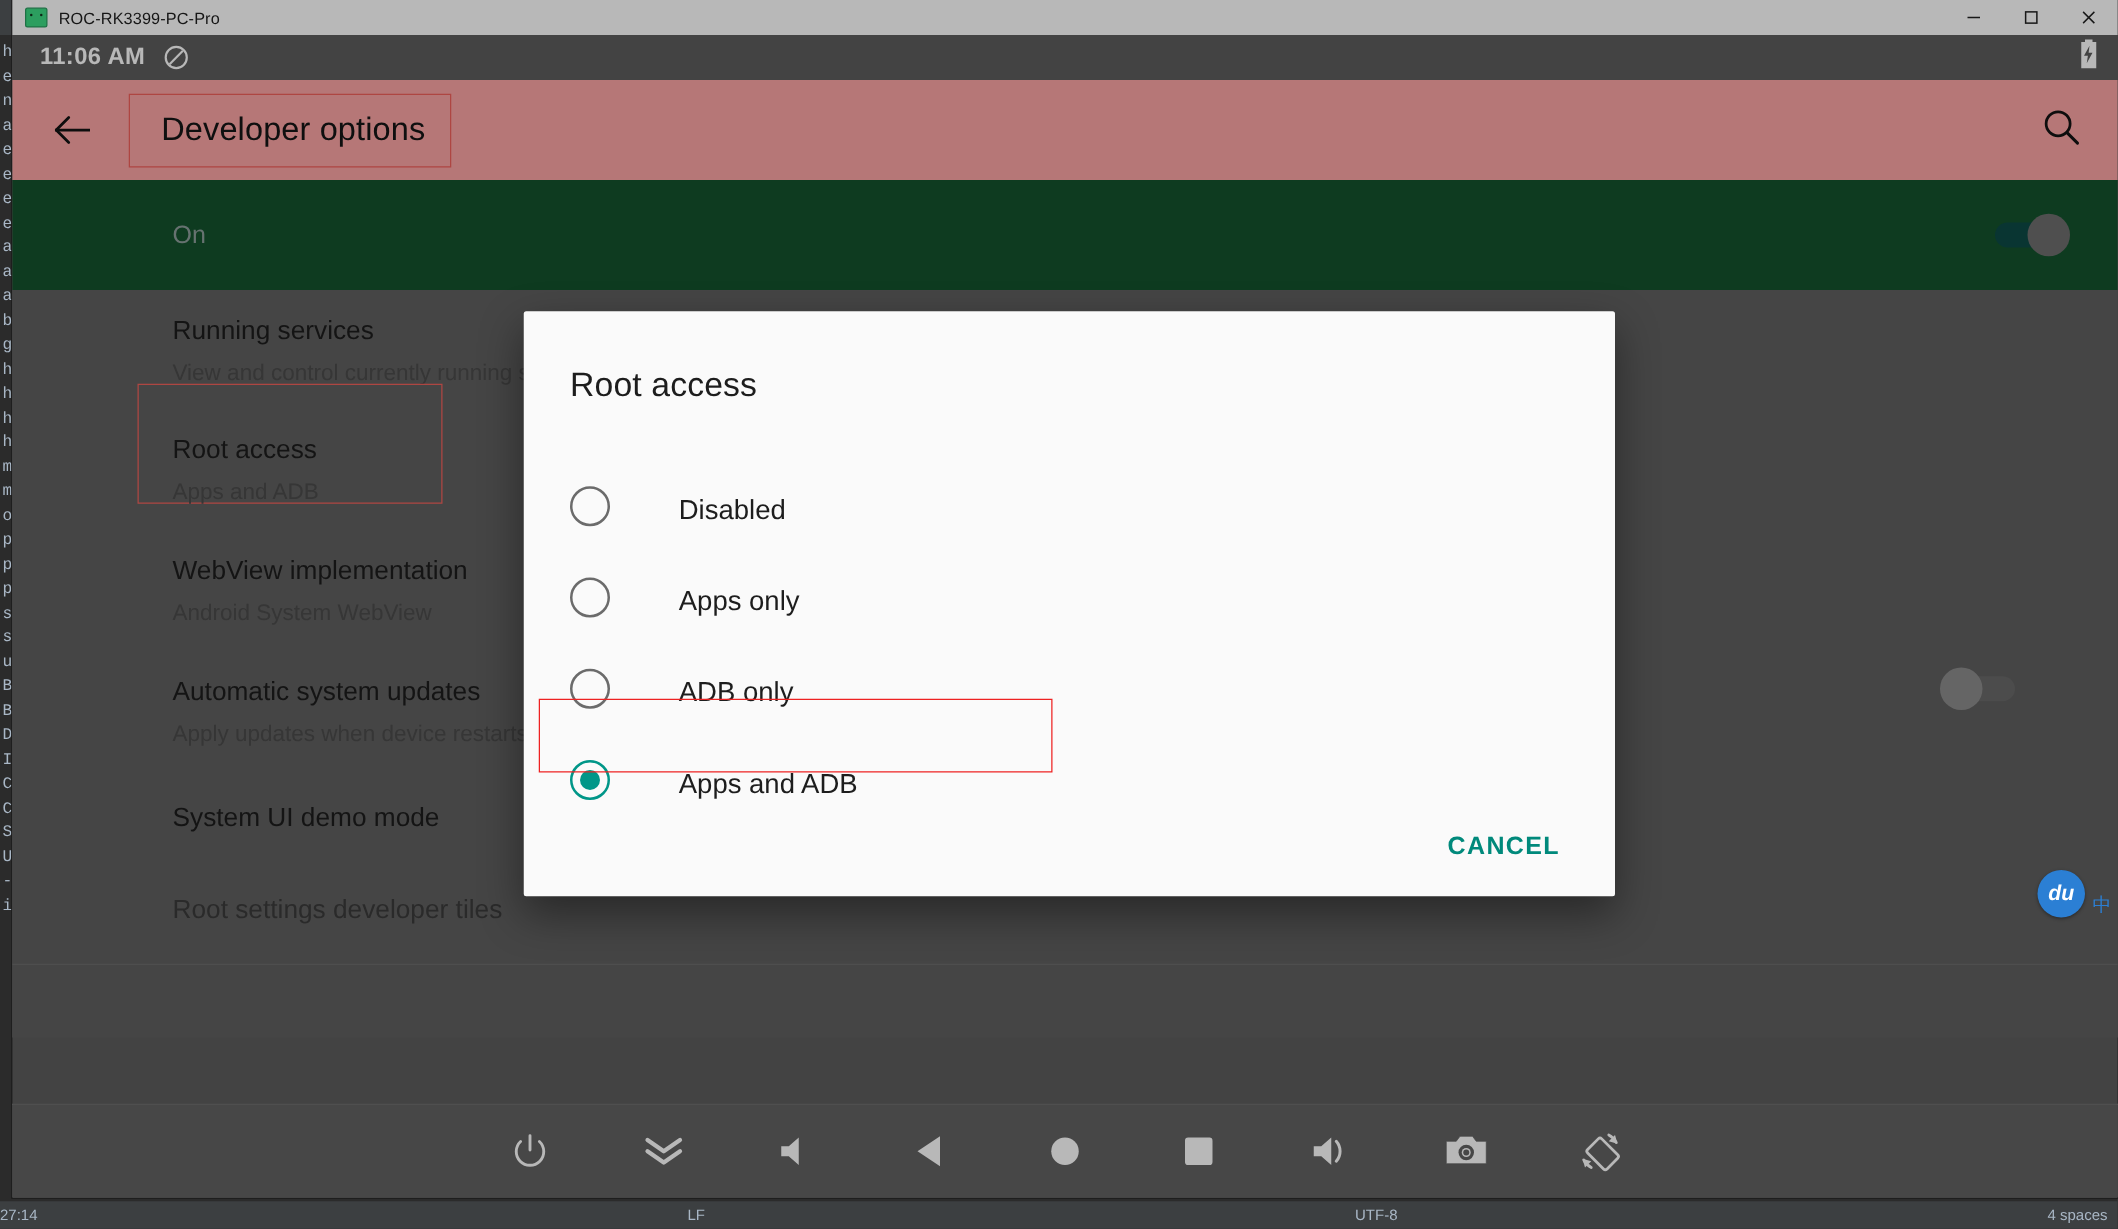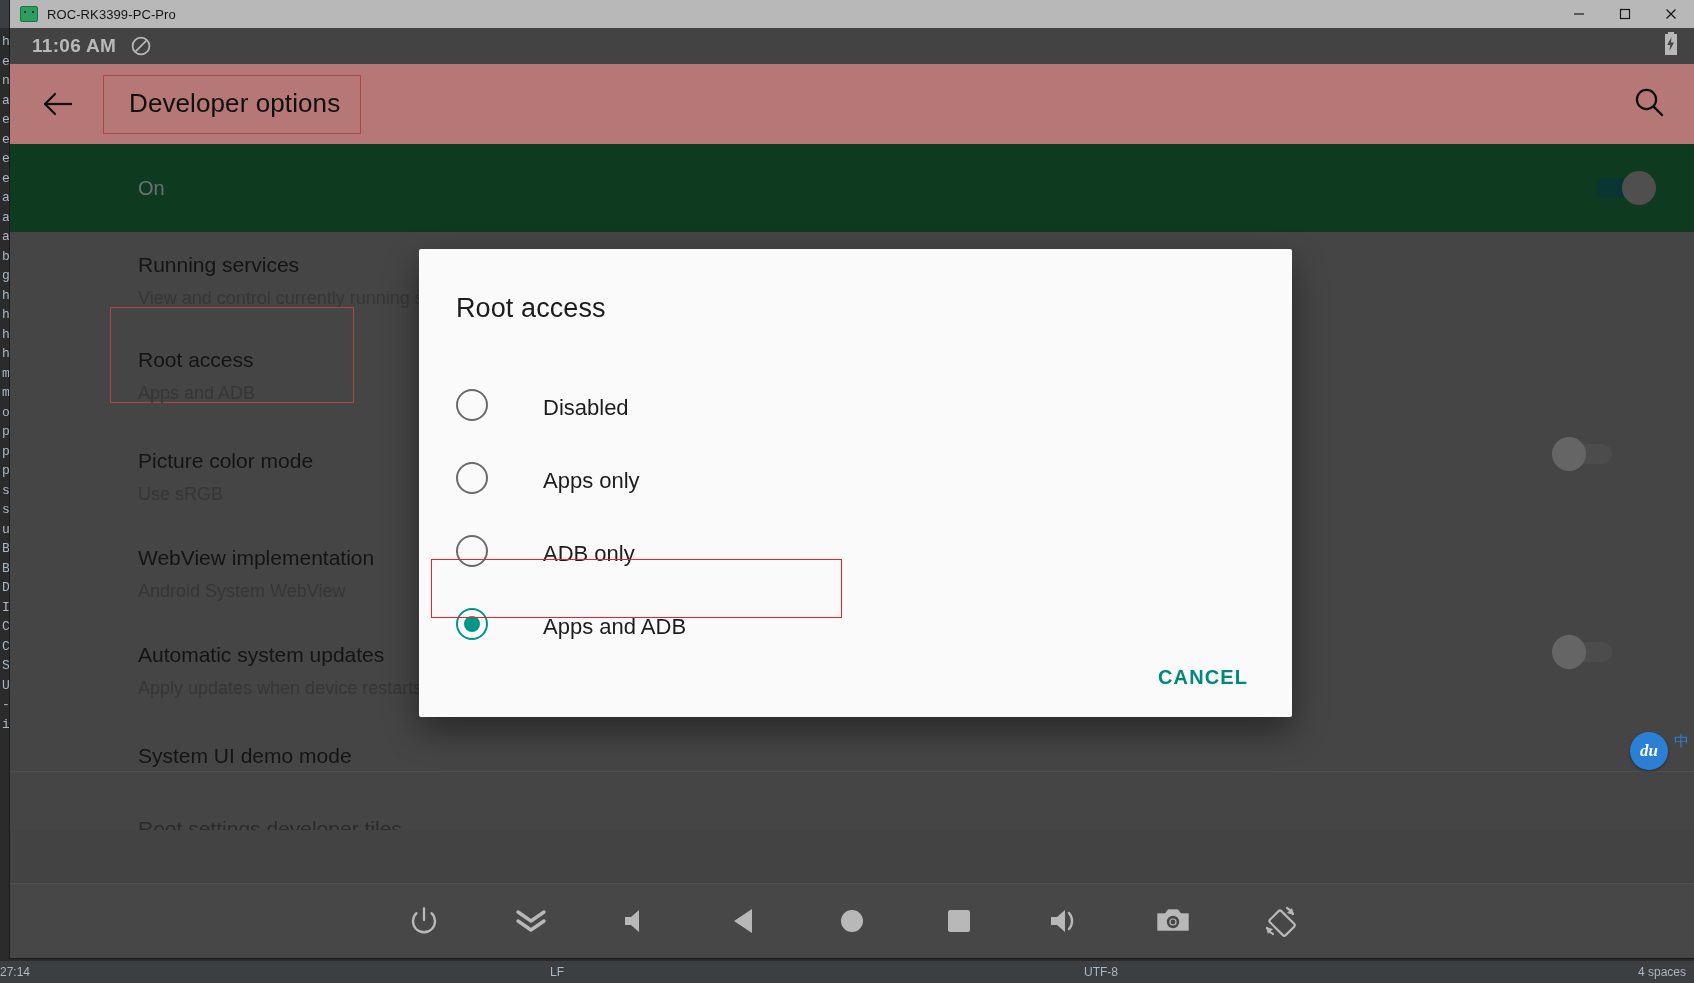--- a/index.html
+++ b/index.html
@@ -160,21 +160,21 @@
     position:absolute;left:421px;top:559px;width:409px;height:57px;
     border:1px solid #ee2222;z-index:50;pointer-events:none;
   }
   #cancel-btn{
     position:absolute;right:44px;bottom:28px;
     font-size:20px;color:#00897b;font-weight:bold;letter-spacing:1.1px;
   }
 
   
   #ime-badge{
-    position:absolute;left:1620px;top:732px;z-index:60;display:flex;align-items:flex-start;gap:0;font-family:Liberation Serif, serif;
+    position:absolute;left:1620px;top:696px;z-index:60;display:flex;align-items:flex-end;gap:0;
   }
   #ime-badge .du{
     width:38px;height:38px;border-radius:50%;background:#2b7fd4;
     color:#fff;display:flex;align-items:center;justify-content:center;
     font-size:17px;font-style:italic;font-weight:bold;
     box-shadow:0 1px 3px rgba(0,0,0,.4);
   }
   #ime-badge .cn{
     margin-left:6px;color:#2b7fd4;font-size:15px;
   }
@@ -267,27 +267,20 @@
     </div>
 
     <div style="position:relative;">
       <div id="root-access-highlight"></div>
       <div class="setting" style="padding-top:42px;">
         <div class="st">Root access</div>
         <div class="ss">Apps and ADB</div>
       </div>
     </div>
 
-    <div class="setting" style="padding-top:48px;position:relative;">
-      <div class="st">Picture color mode</div>
-      <div class="ss">Use sRGB</div>
-      <div class="toggle off" style="right:82px;top:42px;transform:none;">
-          <div class="knob"></div>
-        </div>
-    </div>
 
     <div class="setting" style="padding-top:44px;">
       <div class="st">WebView implementation</div>
       <div class="ss">Android System WebView</div>
     </div>
 
     <div class="setting" style="padding-top:44px;position:relative;">
       <div class="st">Automatic system updates</div>
       <div class="ss">Apply updates when device restarts</div>
       <div class="toggle off" style="right:82px;top:42px;transform:none;">

